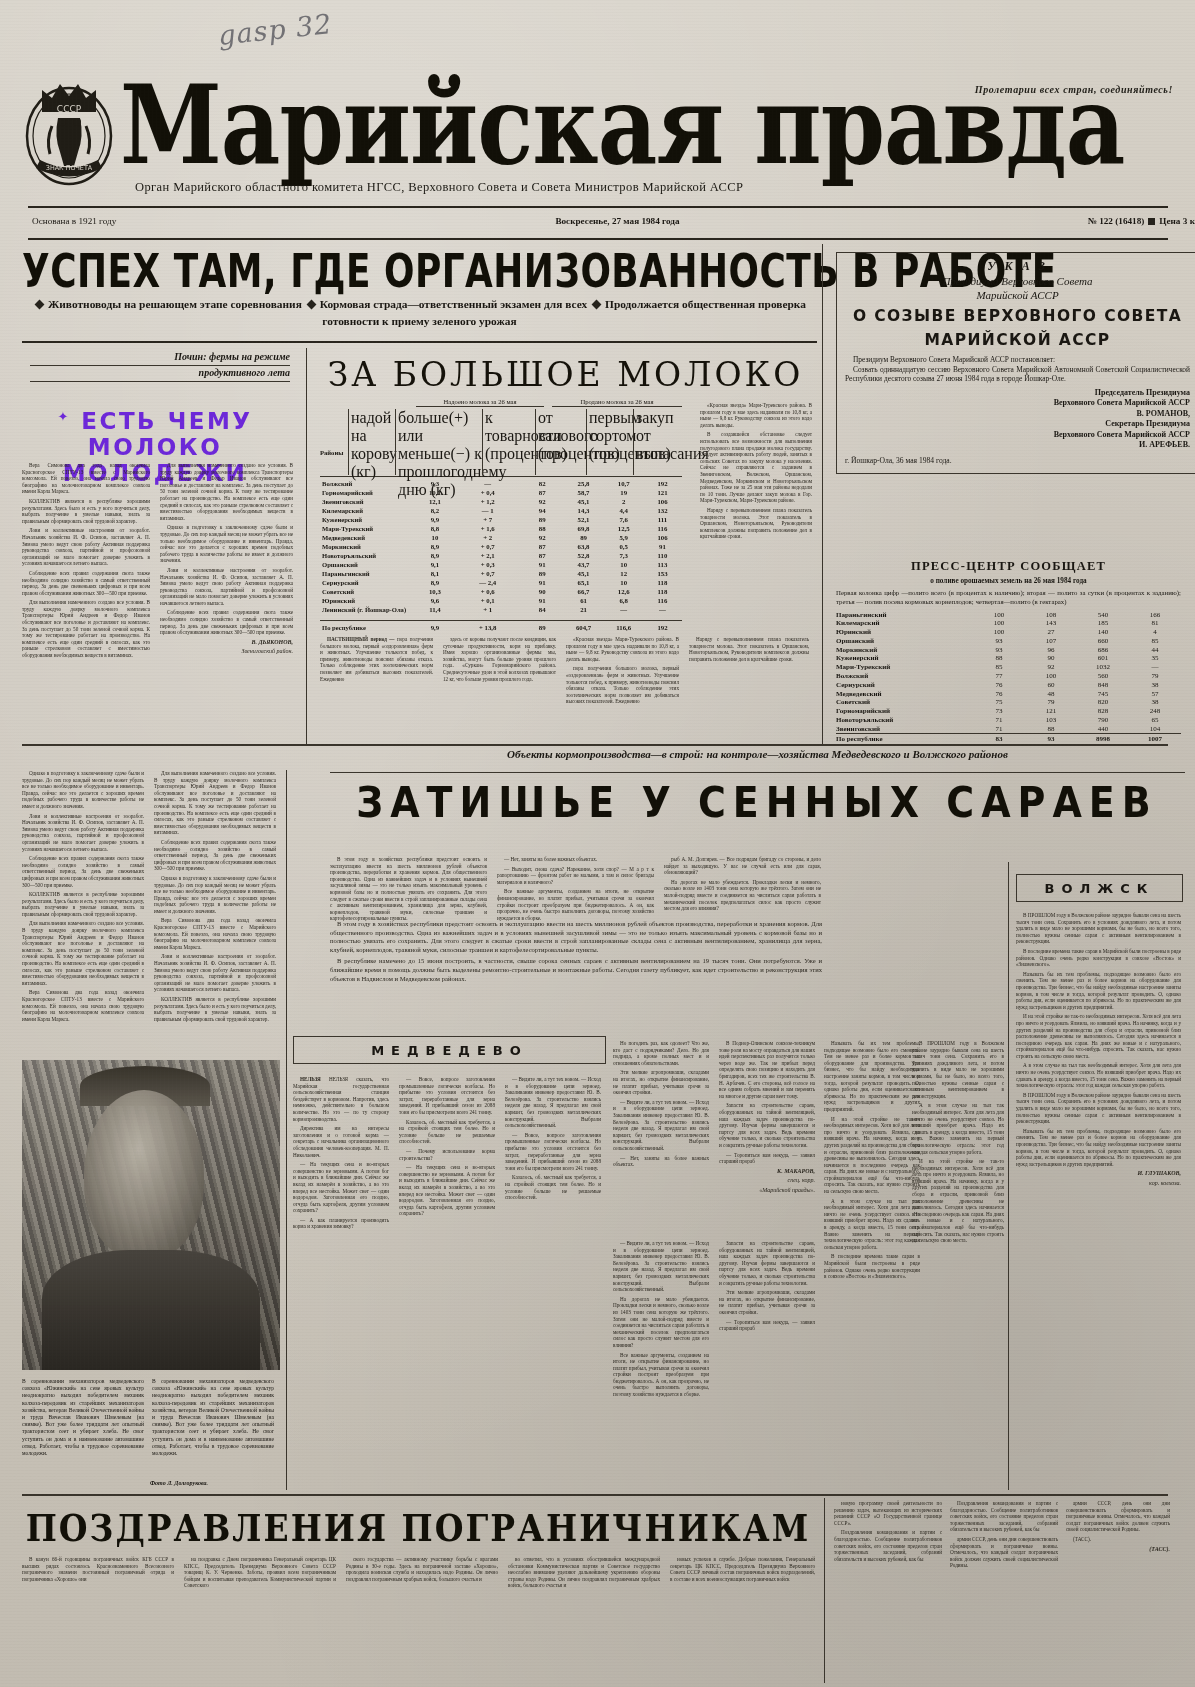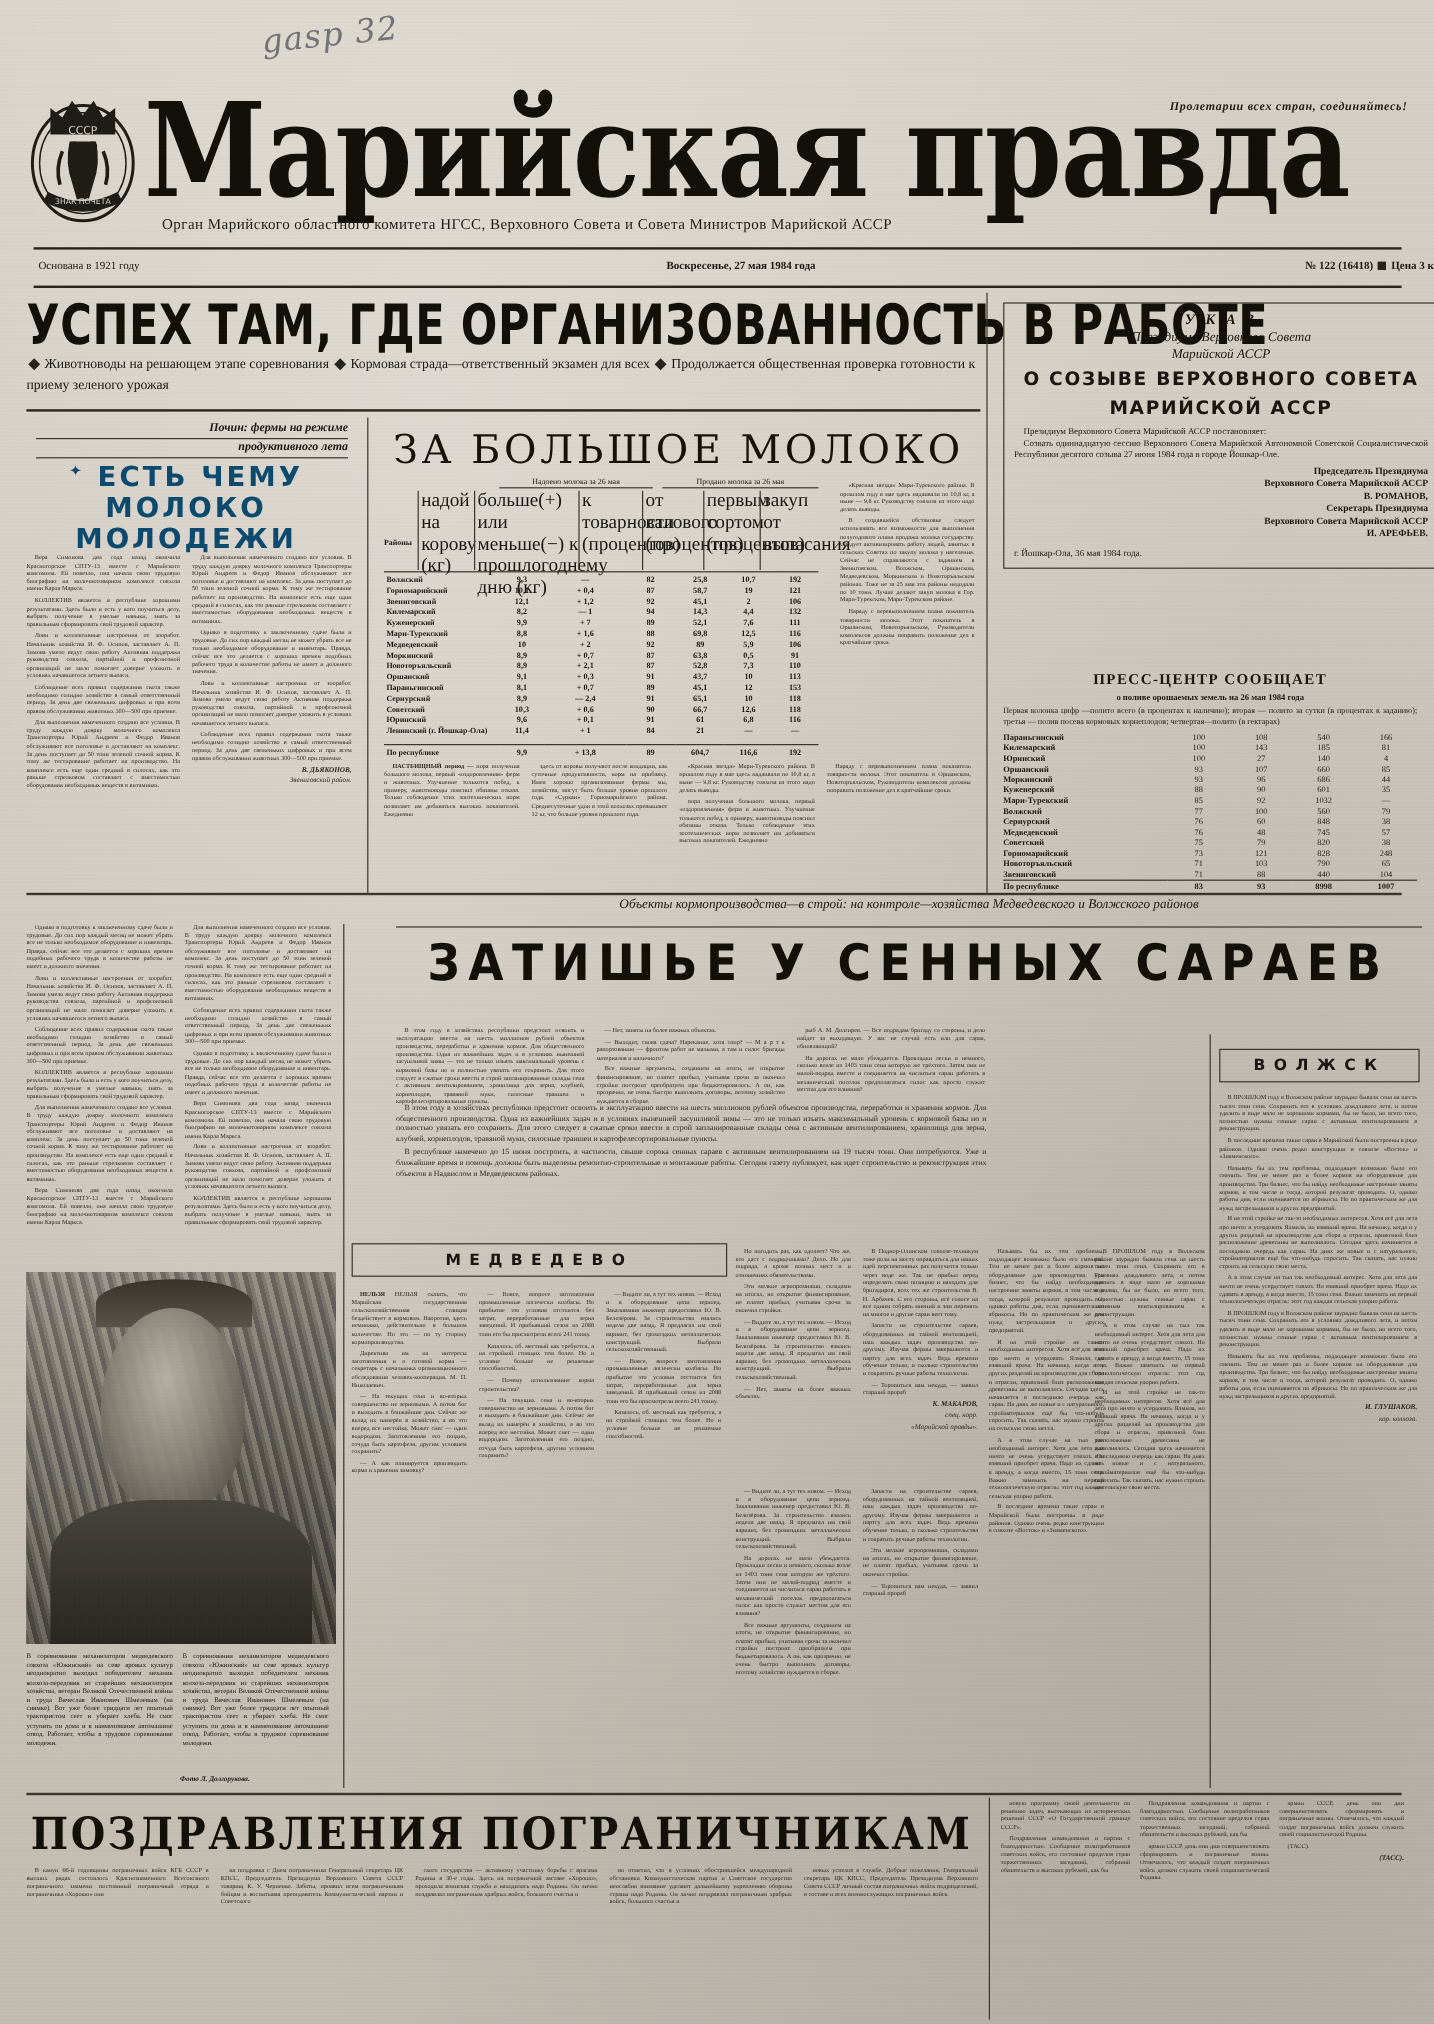--- a/index.html
+++ b/index.html
@@ -90,35 +90,35 @@
   .bighead{
     font-family:"DejaVu Sans", sans-serif;
     font-weight:bold;
     font-size:37px;
     letter-spacing:.5px;
     color:#121008;
     transform:scaleY(1.25) scaleX(.97);
     transform-origin:left top;
     white-space:nowrap;
   }
-  #topbullets{position:absolute;left:22px;top:296px;width:795px;font-size:11.4px;line-height:17px;text-align:left;}
+  #topbullets{position:absolute;left:22px;top:296px;width:795px;font-size:11.4px;line-height:17px;text-align:center;font-weight:bold;}
   .bul{display:inline-block;width:7px;height:7px;background:#26231c;transform:rotate(45deg);margin:0 5px 0 3px;}
 
   
   .vrule{position:absolute;width:1px;background:#3a352c;}
   .hrule{position:absolute;height:1px;background:#3a352c;}
 
   
   #kicker{position:absolute;left:30px;top:350px;width:260px;text-align:right;
     font-style:italic;font-weight:bold;font-size:10px;line-height:14px;}
   #kicker .u{display:block;border-bottom:1px solid #3a352c;padding-bottom:1px;}
   #estchemu{
-    position:absolute;left:14px;top:381px;width:282px;text-align:center;
+    position:absolute;left:14px;top:404px;width:282px;text-align:center;
     font-family:"DejaVu Sans", sans-serif;font-weight:bold;
-    font-size:23px;line-height:26px;letter-spacing:2.5px;color:#0c4a6e;
+    font-size:23px;line-height:26px;letter-spacing:2.5px;color:#6d28d9;
   }
   #estchemu .star{font-size:13px;vertical-align:8px;}
 
   
   #molokohead{
     position:absolute;left:318px;top:355px;width:495px;text-align:center;
     font-family:"DejaVu Serif", serif;font-weight:normal;
     font-size:33px;letter-spacing:3px;color:#15120a;
   }
   .mt-name{font-size:6.6px;font-weight:bold;padding-left:2px !important;white-space:nowrap;}
@@ -145,21 +145,21 @@
   #poliv .note{font-size:6.8px;line-height:8.6px;text-align:justify;margin-top:4px;}
   #poliv table{border-collapse:collapse;width:100%;margin-top:4px;font-size:7px;}
   #poliv td{padding:.4px 0;}
   #poliv .pn{font-weight:bold;white-space:nowrap;}
   #poliv .pv{text-align:center;width:52px;}
   #poliv .tot td{font-weight:bold;border-top:1px solid #3a352c;}
 
   
   #kicker2{
     position:absolute;left:330px;top:748px;width:855px;text-align:center;
-    font-style:italic;font-weight:normal;font-size:11px;
+    font-style:italic;font-weight:bold;font-size:11px;
   }
   #zatishye{
     position:absolute;left:326px;top:778px;width:862px;text-align:center;
     font-family:"DejaVu Sans",sans-serif;font-weight:bold;
     font-size:38px;letter-spacing:7px;color:#121008;
     transform:scaleY(1.1);transform-origin:center top;
   }
 
   
   .citybox{

